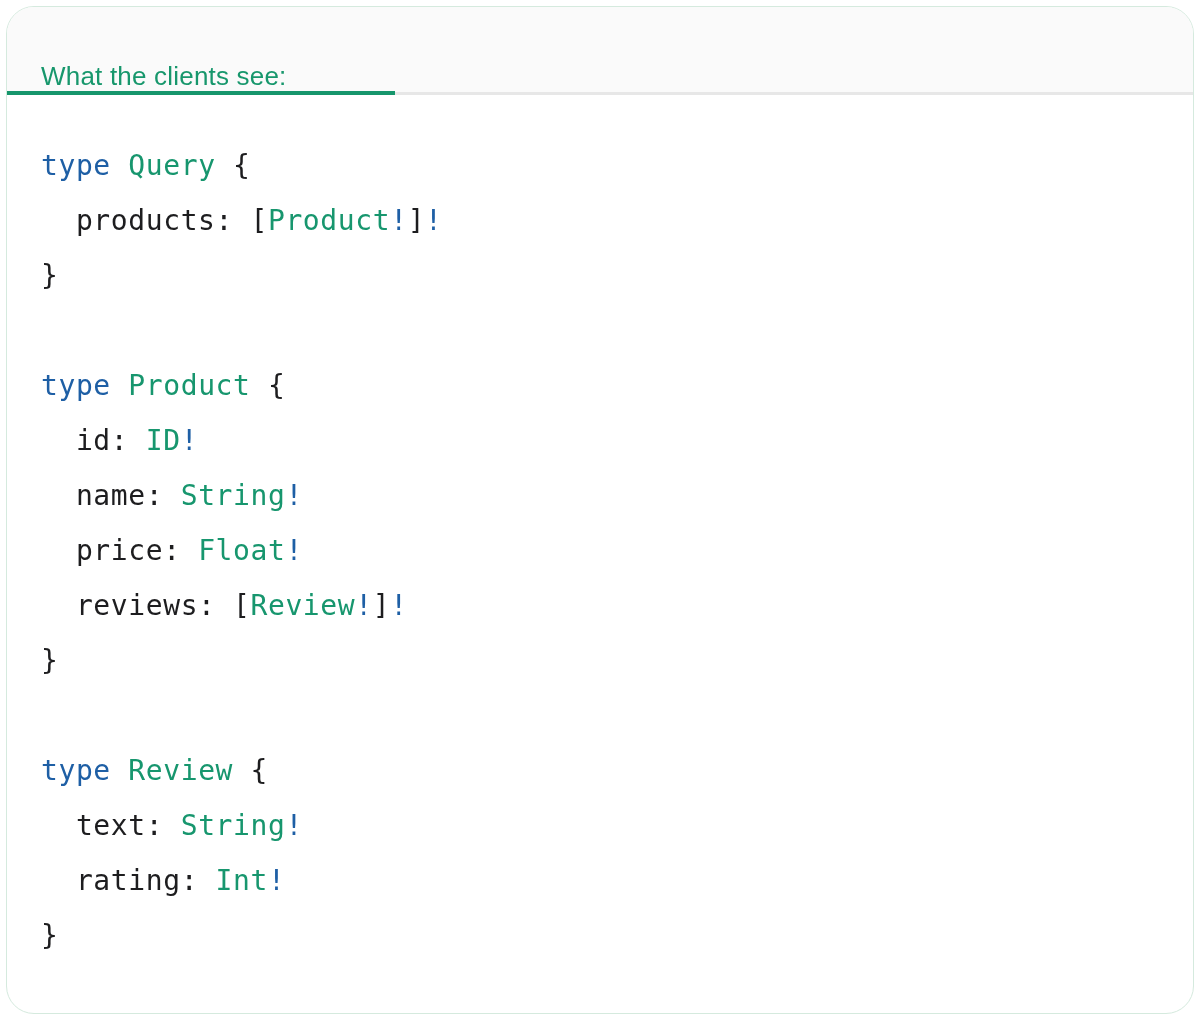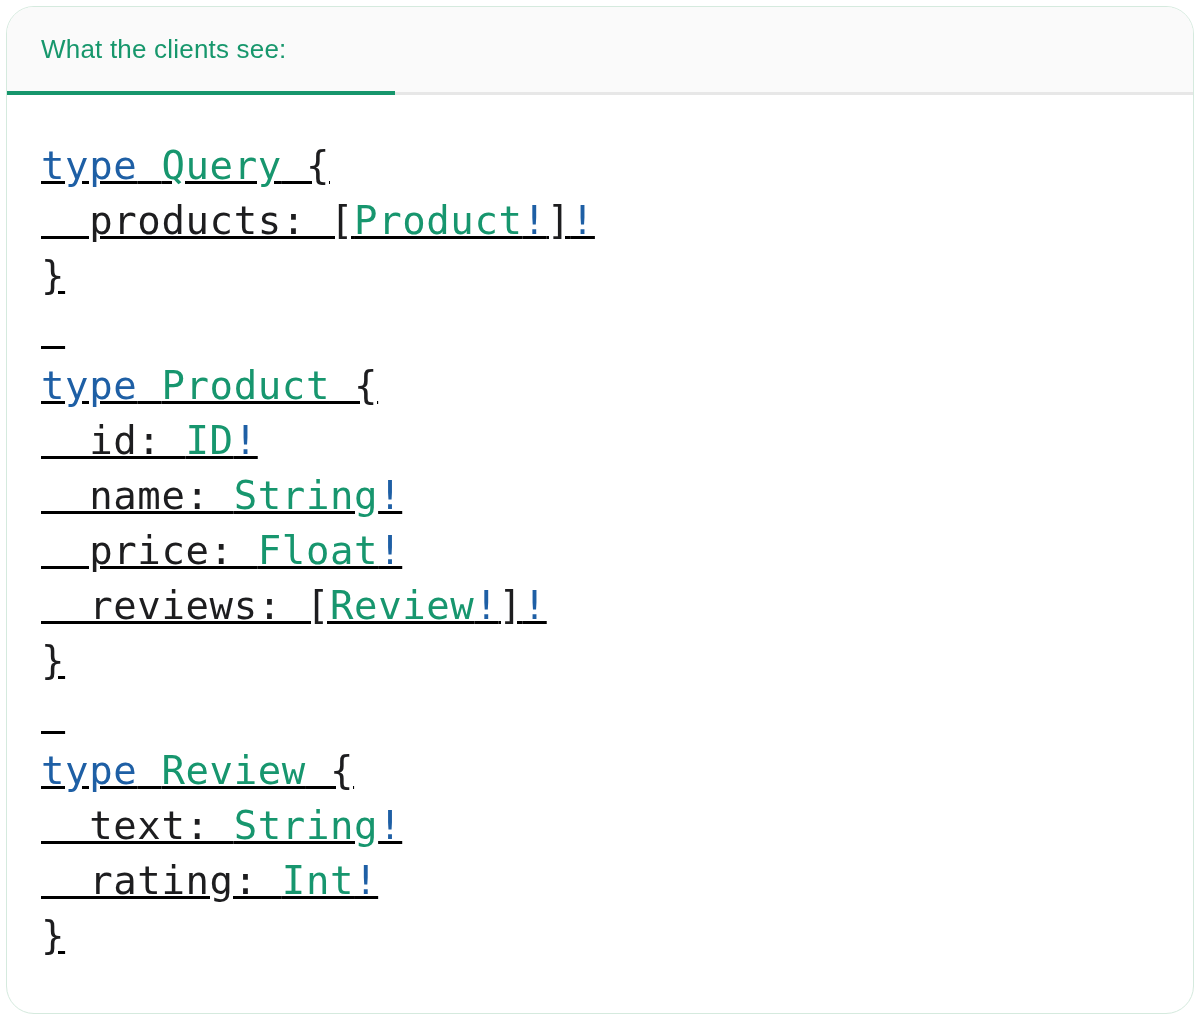--- a/index.html
+++ b/index.html
@@ -34,21 +34,21 @@
     height: 88px;
     background: var(--header-bg);
     border-bottom: 3px solid var(--divider);
   }
   .tab {
     position: absolute;
     left: 0; top: 0;
     height: 100%;
     width: 388px;
     display: flex;
-    align-items: center;
+    align-items: flex-end;
     cursor: pointer;
   }
   .tab-label {
     padding-left: 34px;
     font-size: 26px;
     font-weight: 500;
     letter-spacing: 0.2px;
     color: var(--tab-text);
   }
   .tab-underline {
@@ -56,25 +56,24 @@
     left: 0;
     bottom: -3px;
     width: 388px;
     height: 4px;
     background: var(--accent-green);
     z-index: 2;
   }
   .code-block {
     padding: 43px 20px 0 34px;
     font-family: "DejaVu Sans Mono", monospace;
-    font-size: 39px;
+    font-size: 28px;
     line-height: 55px;
     letter-spacing: 0.6px;
     white-space: pre;
-    text-decoration: underline;
   }
   .code-line { height: 55px; }
   .tok-kw   { color: var(--kw-blue); }
   .tok-ty   { color: var(--ty-teal); }
   .tok-pl   { color: var(--plain-dark); }
   .tok-bang { color: var(--bang-blue); }
 </style>
 </head>
 <body>
 

